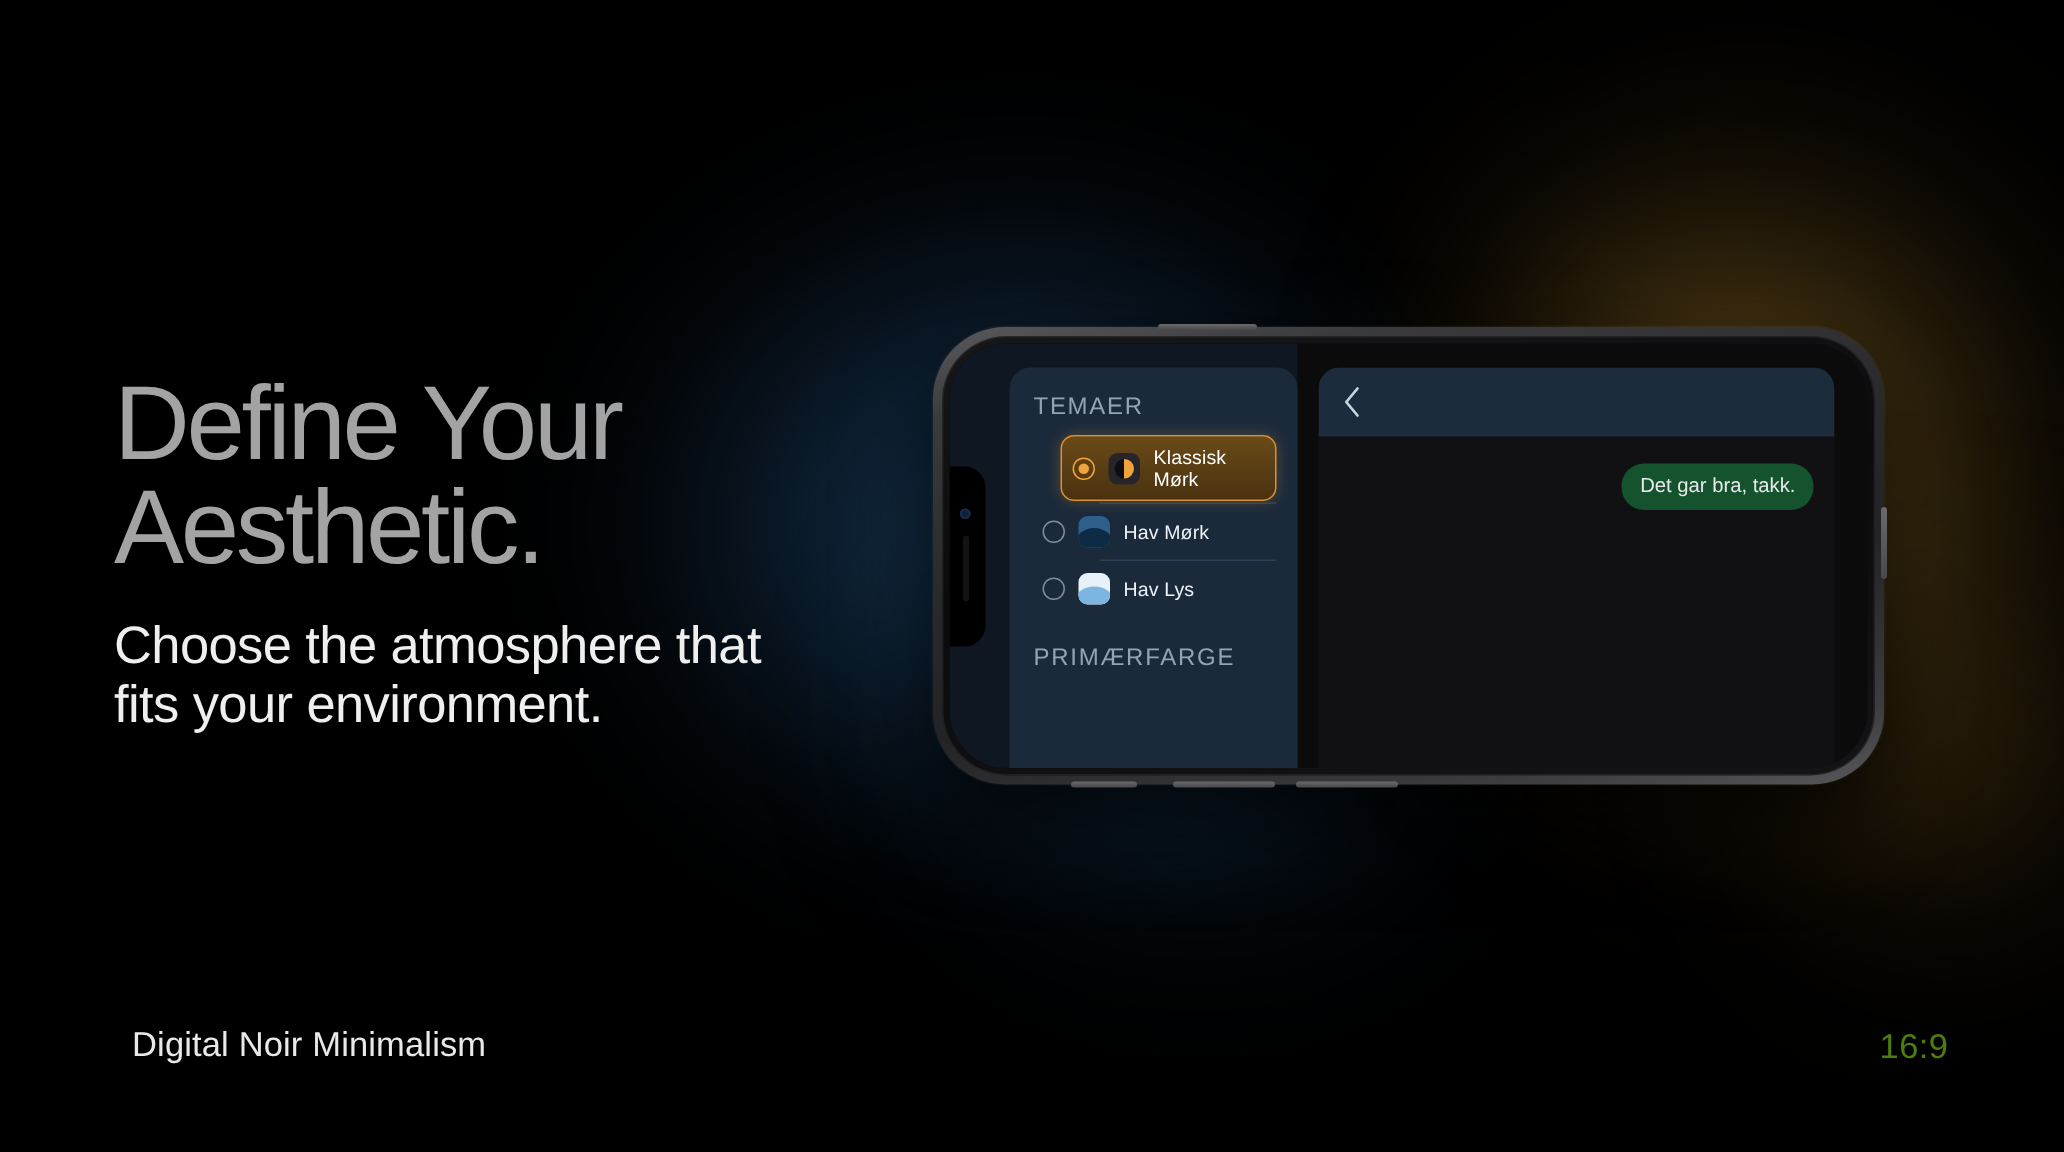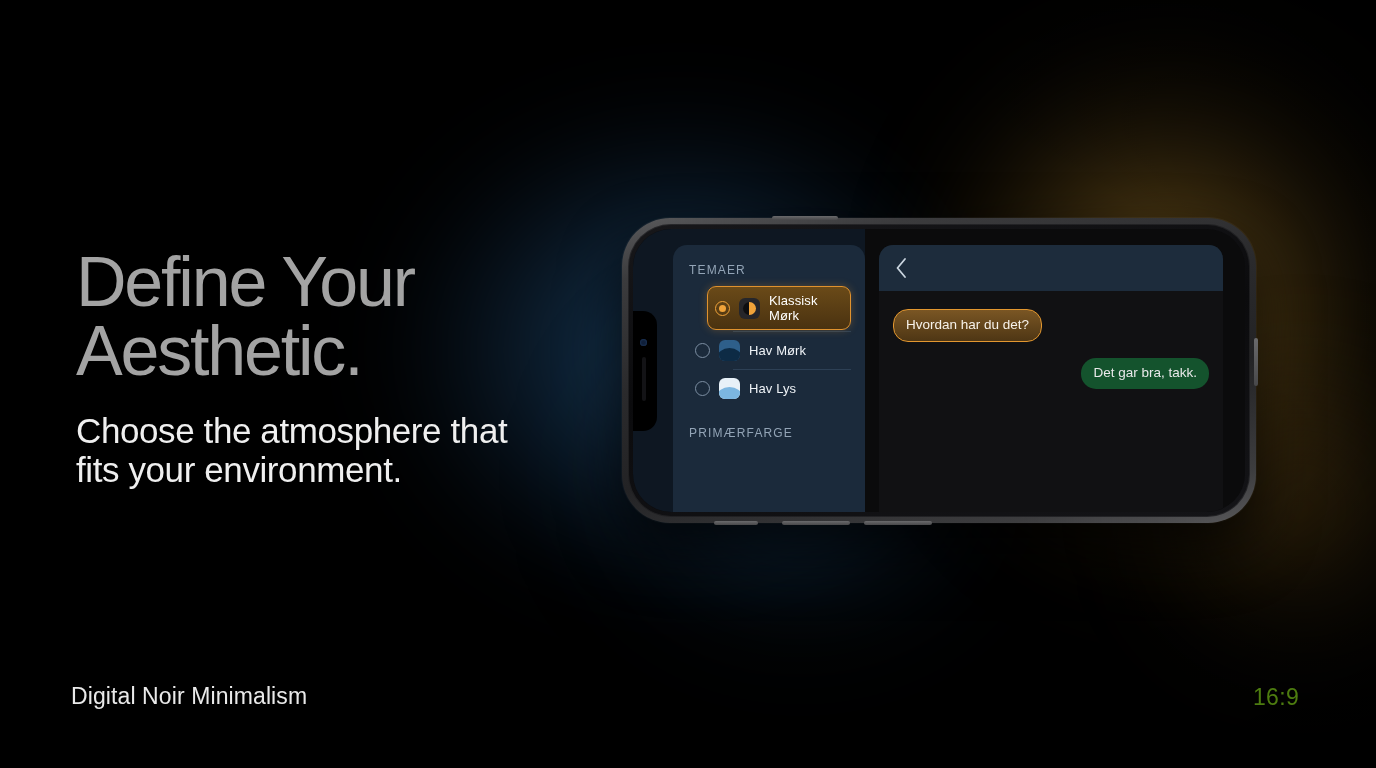--- a/index.html
+++ b/index.html
@@ -48,21 +48,21 @@
     color:#a3a3a3; letter-spacing:-2.2px; white-space:pre-line;
   }
   .subhead {
     margin-top:24px;
     font-size:35px; font-weight:normal; line-height:1.12;
     color:#efefef; letter-spacing:-0.4px; white-space:pre-line;
   }
 
   
   .footer-left {
-    position:absolute; left:71px; top:683px;
+    position:absolute; left:88px; top:683px;
     font-size:23px; color:#e9e9e9; letter-spacing:0.1px;
   }
   .footer-right {
     position:absolute; right:77px; top:684px;
     font-size:23px; color:#4d7c0f; letter-spacing:0.3px;
   }
 
   
   .phone {
     position:absolute; left:622px; top:218px;
@@ -116,21 +116,21 @@
     background:#0e1722;
   }
   .settings-card {
     width:100%; height:100%;
     background:#1b2a3b;
     border-radius:14px 14px 0 0;
     padding:14px 14px 0 14px;
     overflow:hidden;
   }
   .section-label {
-    font-size:12px; letter-spacing:1.15px; color:#93a4b6;
+    font-size:16px; letter-spacing:1.15px; color:#93a4b6;
     margin:4px 0 9px 2px; text-transform:uppercase;
   }
   .theme-row {
     display:flex; align-items:center; gap:9px;
     padding:7px 8px; border-radius:9px;
     position:relative;
   }
   .theme-row.selected {
     background:linear-gradient(180deg,#6a4a18,#4a3210);
     border:1px solid #e0922e;
@@ -266,21 +266,20 @@
         <div class="pane-chat">
           <div class="chat-card">
 
             <div class="chat-header">
               <svg width="13" height="22" viewBox="0 0 13 22">
                 <polyline points="10,2 2.5,11 10,20" fill="none" stroke="#c9d4de" stroke-width="1.8" stroke-linecap="round" stroke-linejoin="round"></polyline>
               </svg>
             </div>
 
             <div class="chat-body">
-              <div class="bubble bubble-in">Hvordan har du det?</div>
               <div class="bubble bubble-out">Det gar bra, takk.</div>
             </div>
 
           </div>
         </div>
 
       </div>
     </div>
   </div>
 

